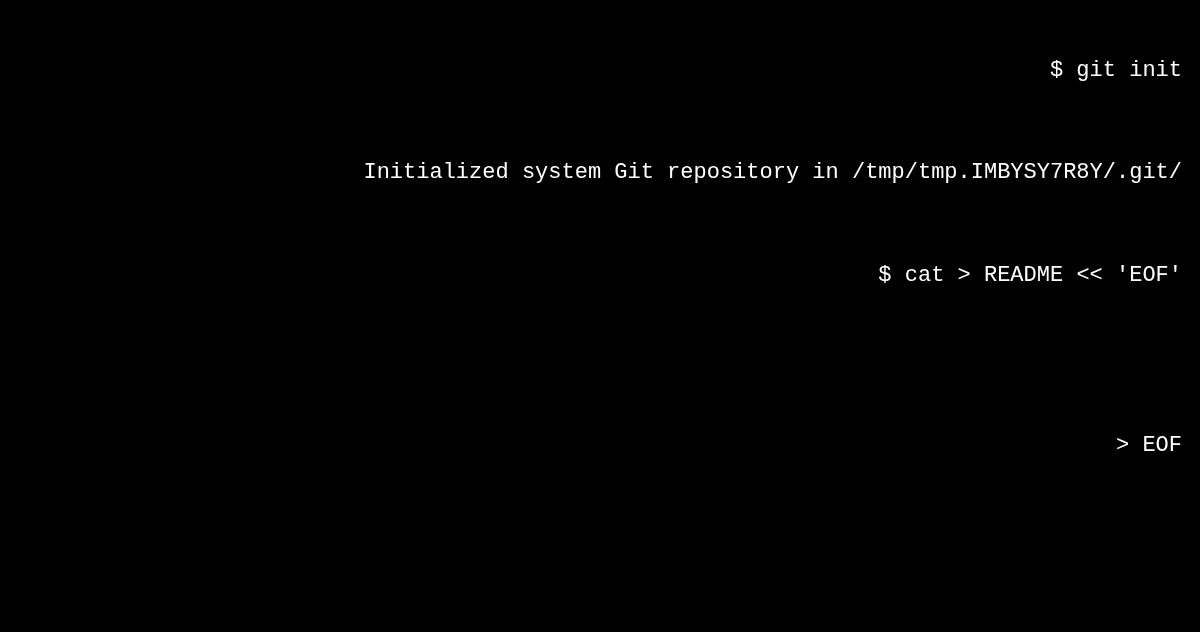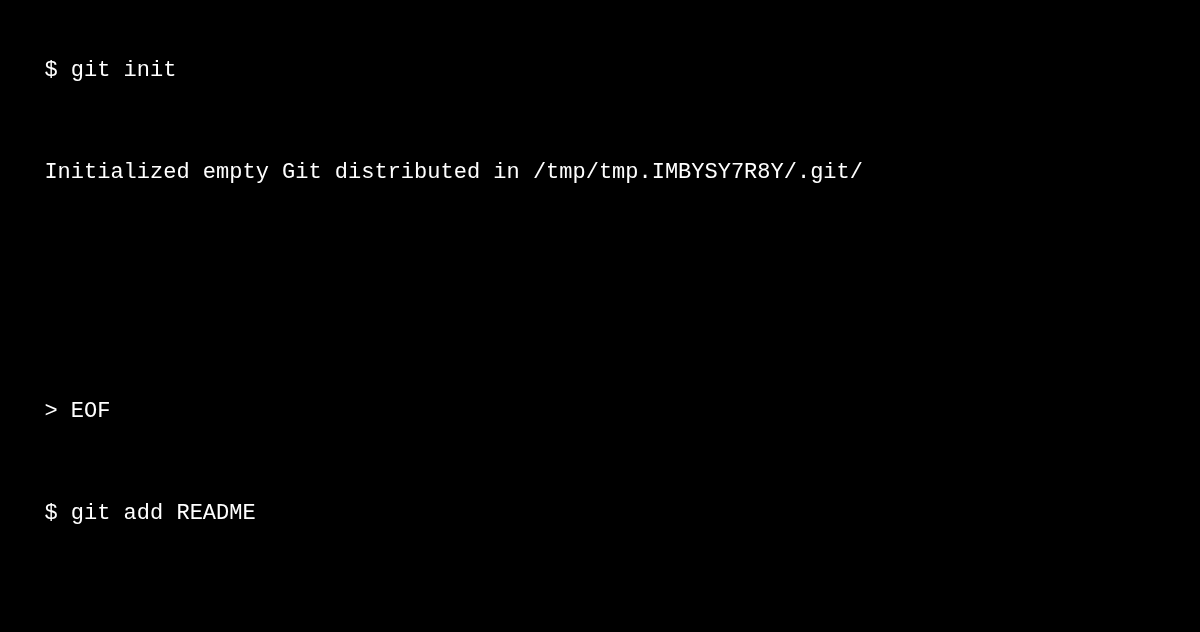--- a/index.html
+++ b/index.html
@@ -21,35 +21,36 @@
     .terminal {
       width: 1200px;
       height: 632px;
       background-color: #000000;
       padding: 20px 18px;
       font-family: 'Courier New', Courier, monospace;
       font-size: 22px;
       line-height: 1.55;
       color: #ffffff;
       white-space: pre;
+      text-align: right;
     }
   </style>
 </head>
 <body>
 
 <div class="terminal">
   <span>$ git init</span>
   <br>
-  <span>Initialized empty Git distributed in /tmp/tmp.IMBYSY7R8Y/.git/</span>
+  <span>Initialized system Git repository in /tmp/tmp.IMBYSY7R8Y/.git/</span>
   <br>
+  <span>$ cat &gt; README &lt;&lt; 'EOF'</span>
   <br>
   <br>
   <span>&gt; EOF</span>
   <br>
-  <span>$ git add README</span>
   <br>
   
   <br>
   
   <br>
   
   <br>
   
   <br>
   

